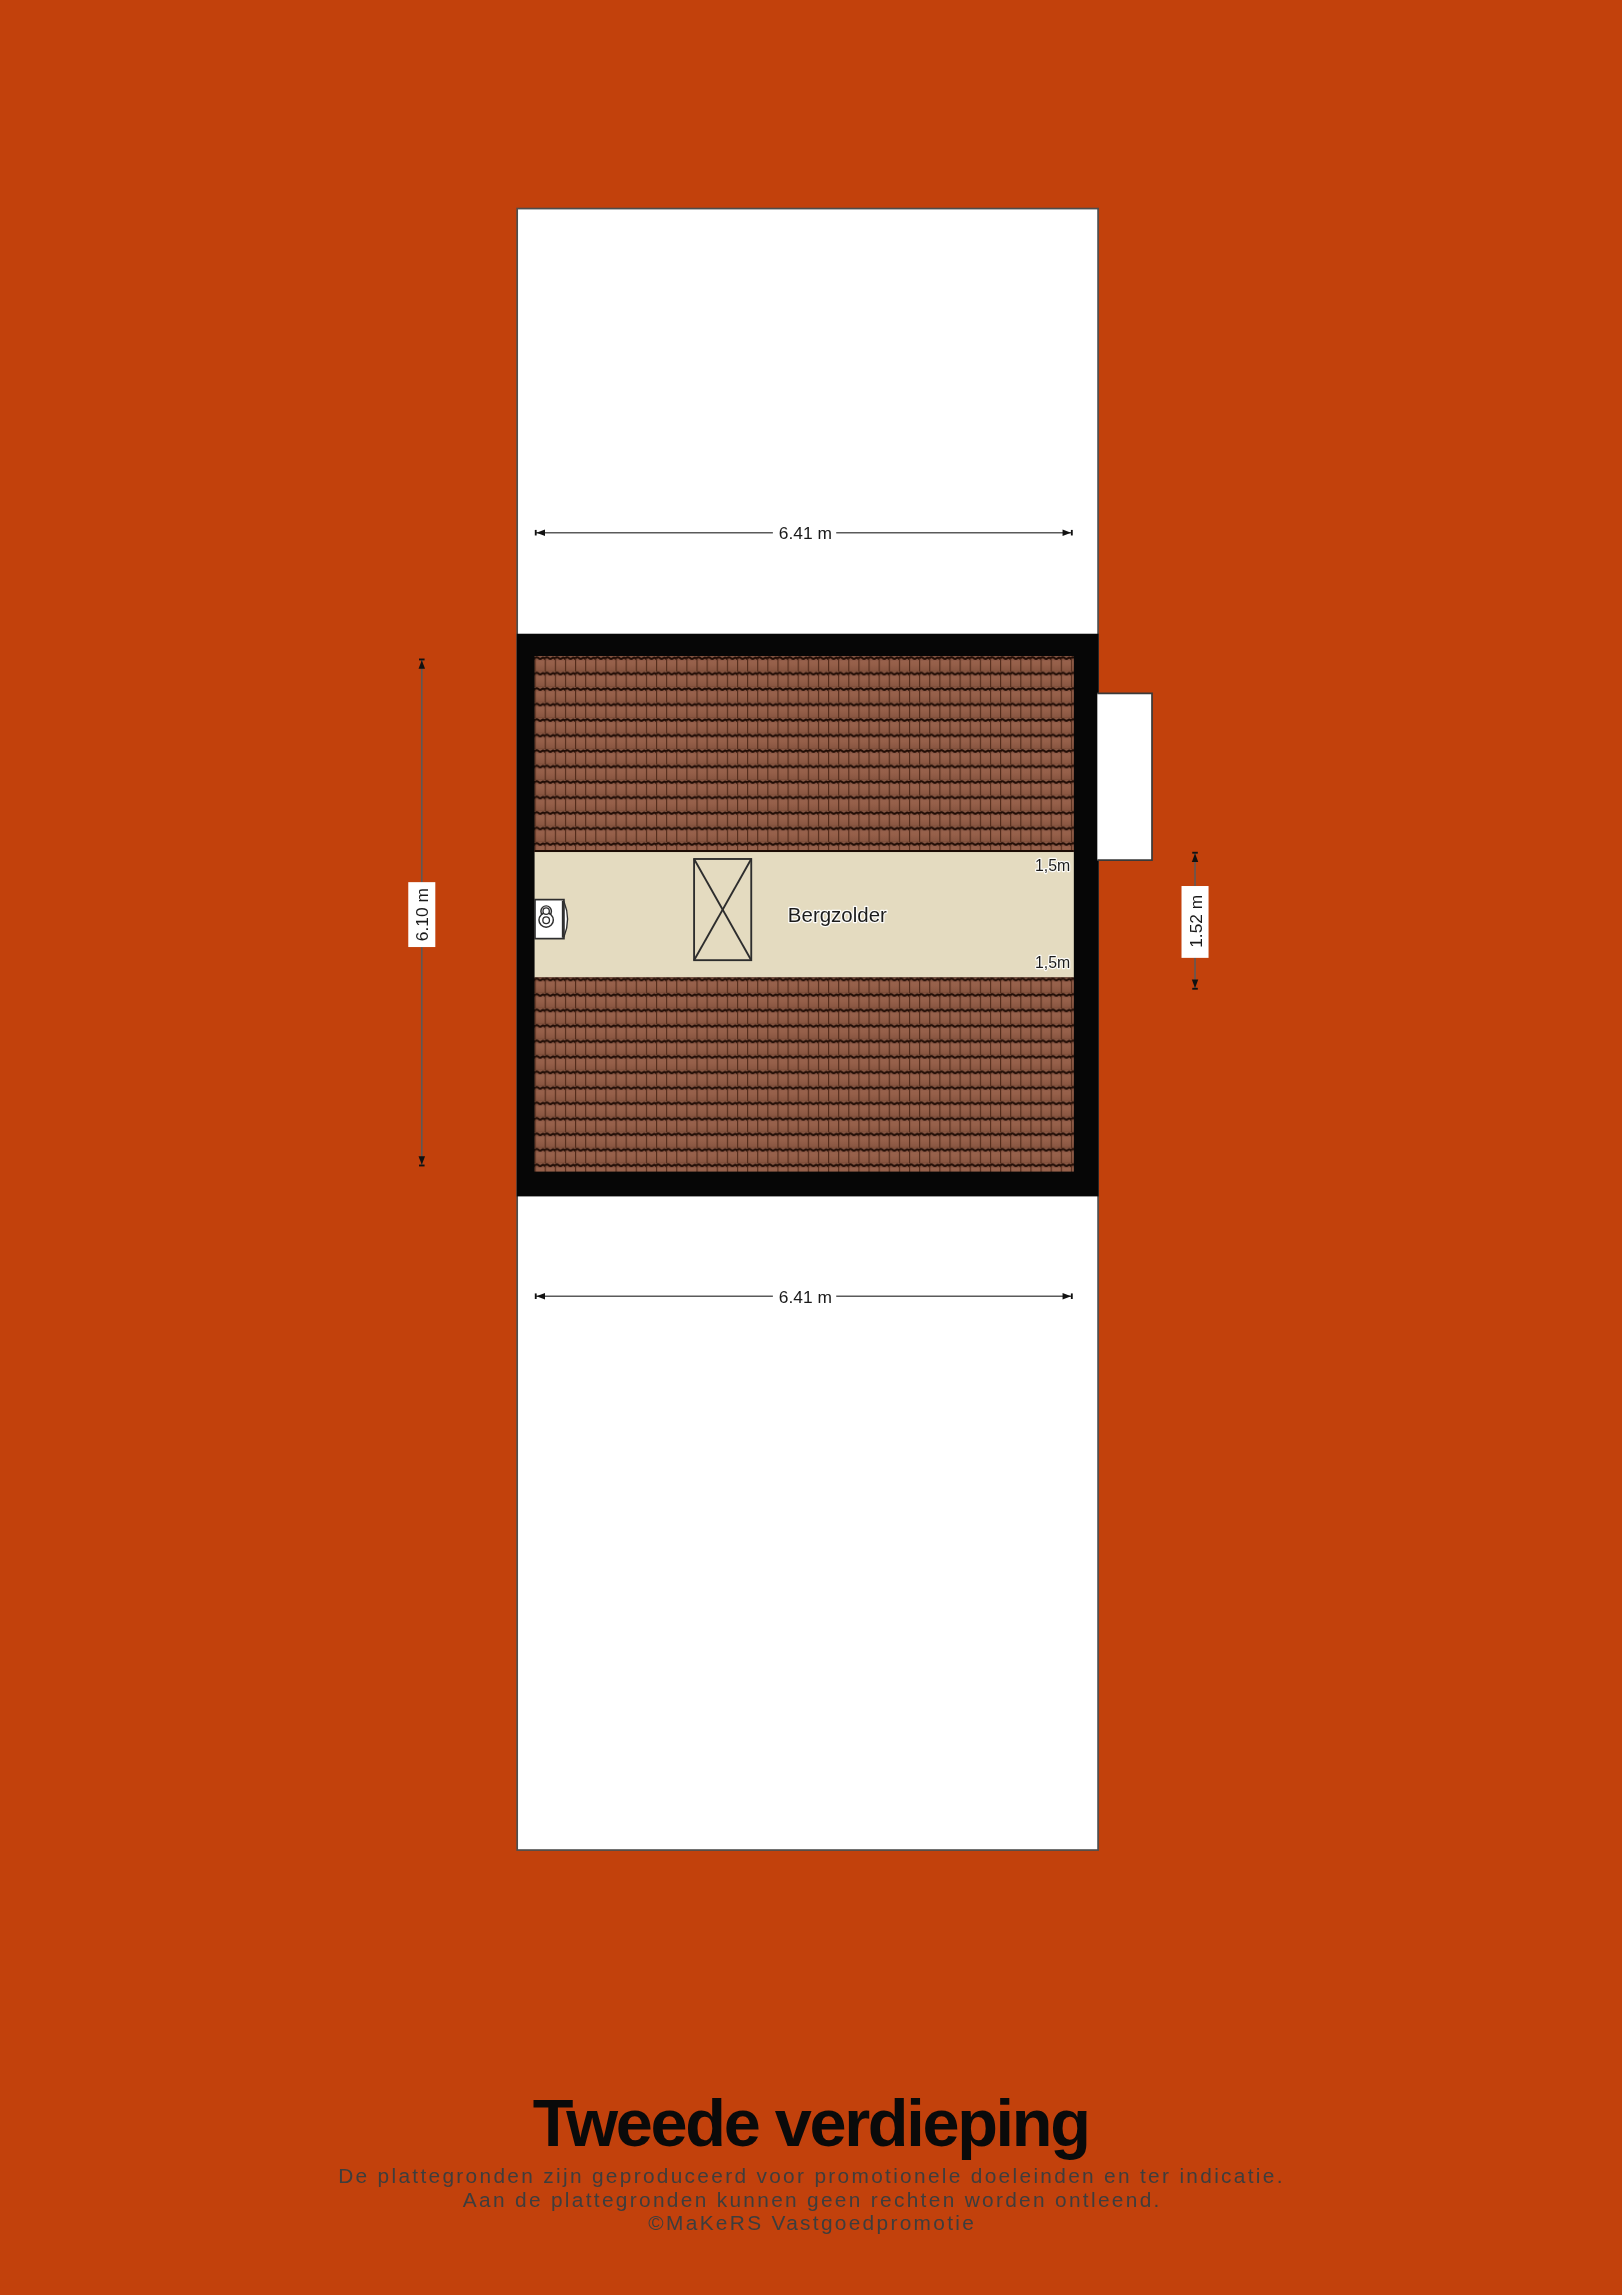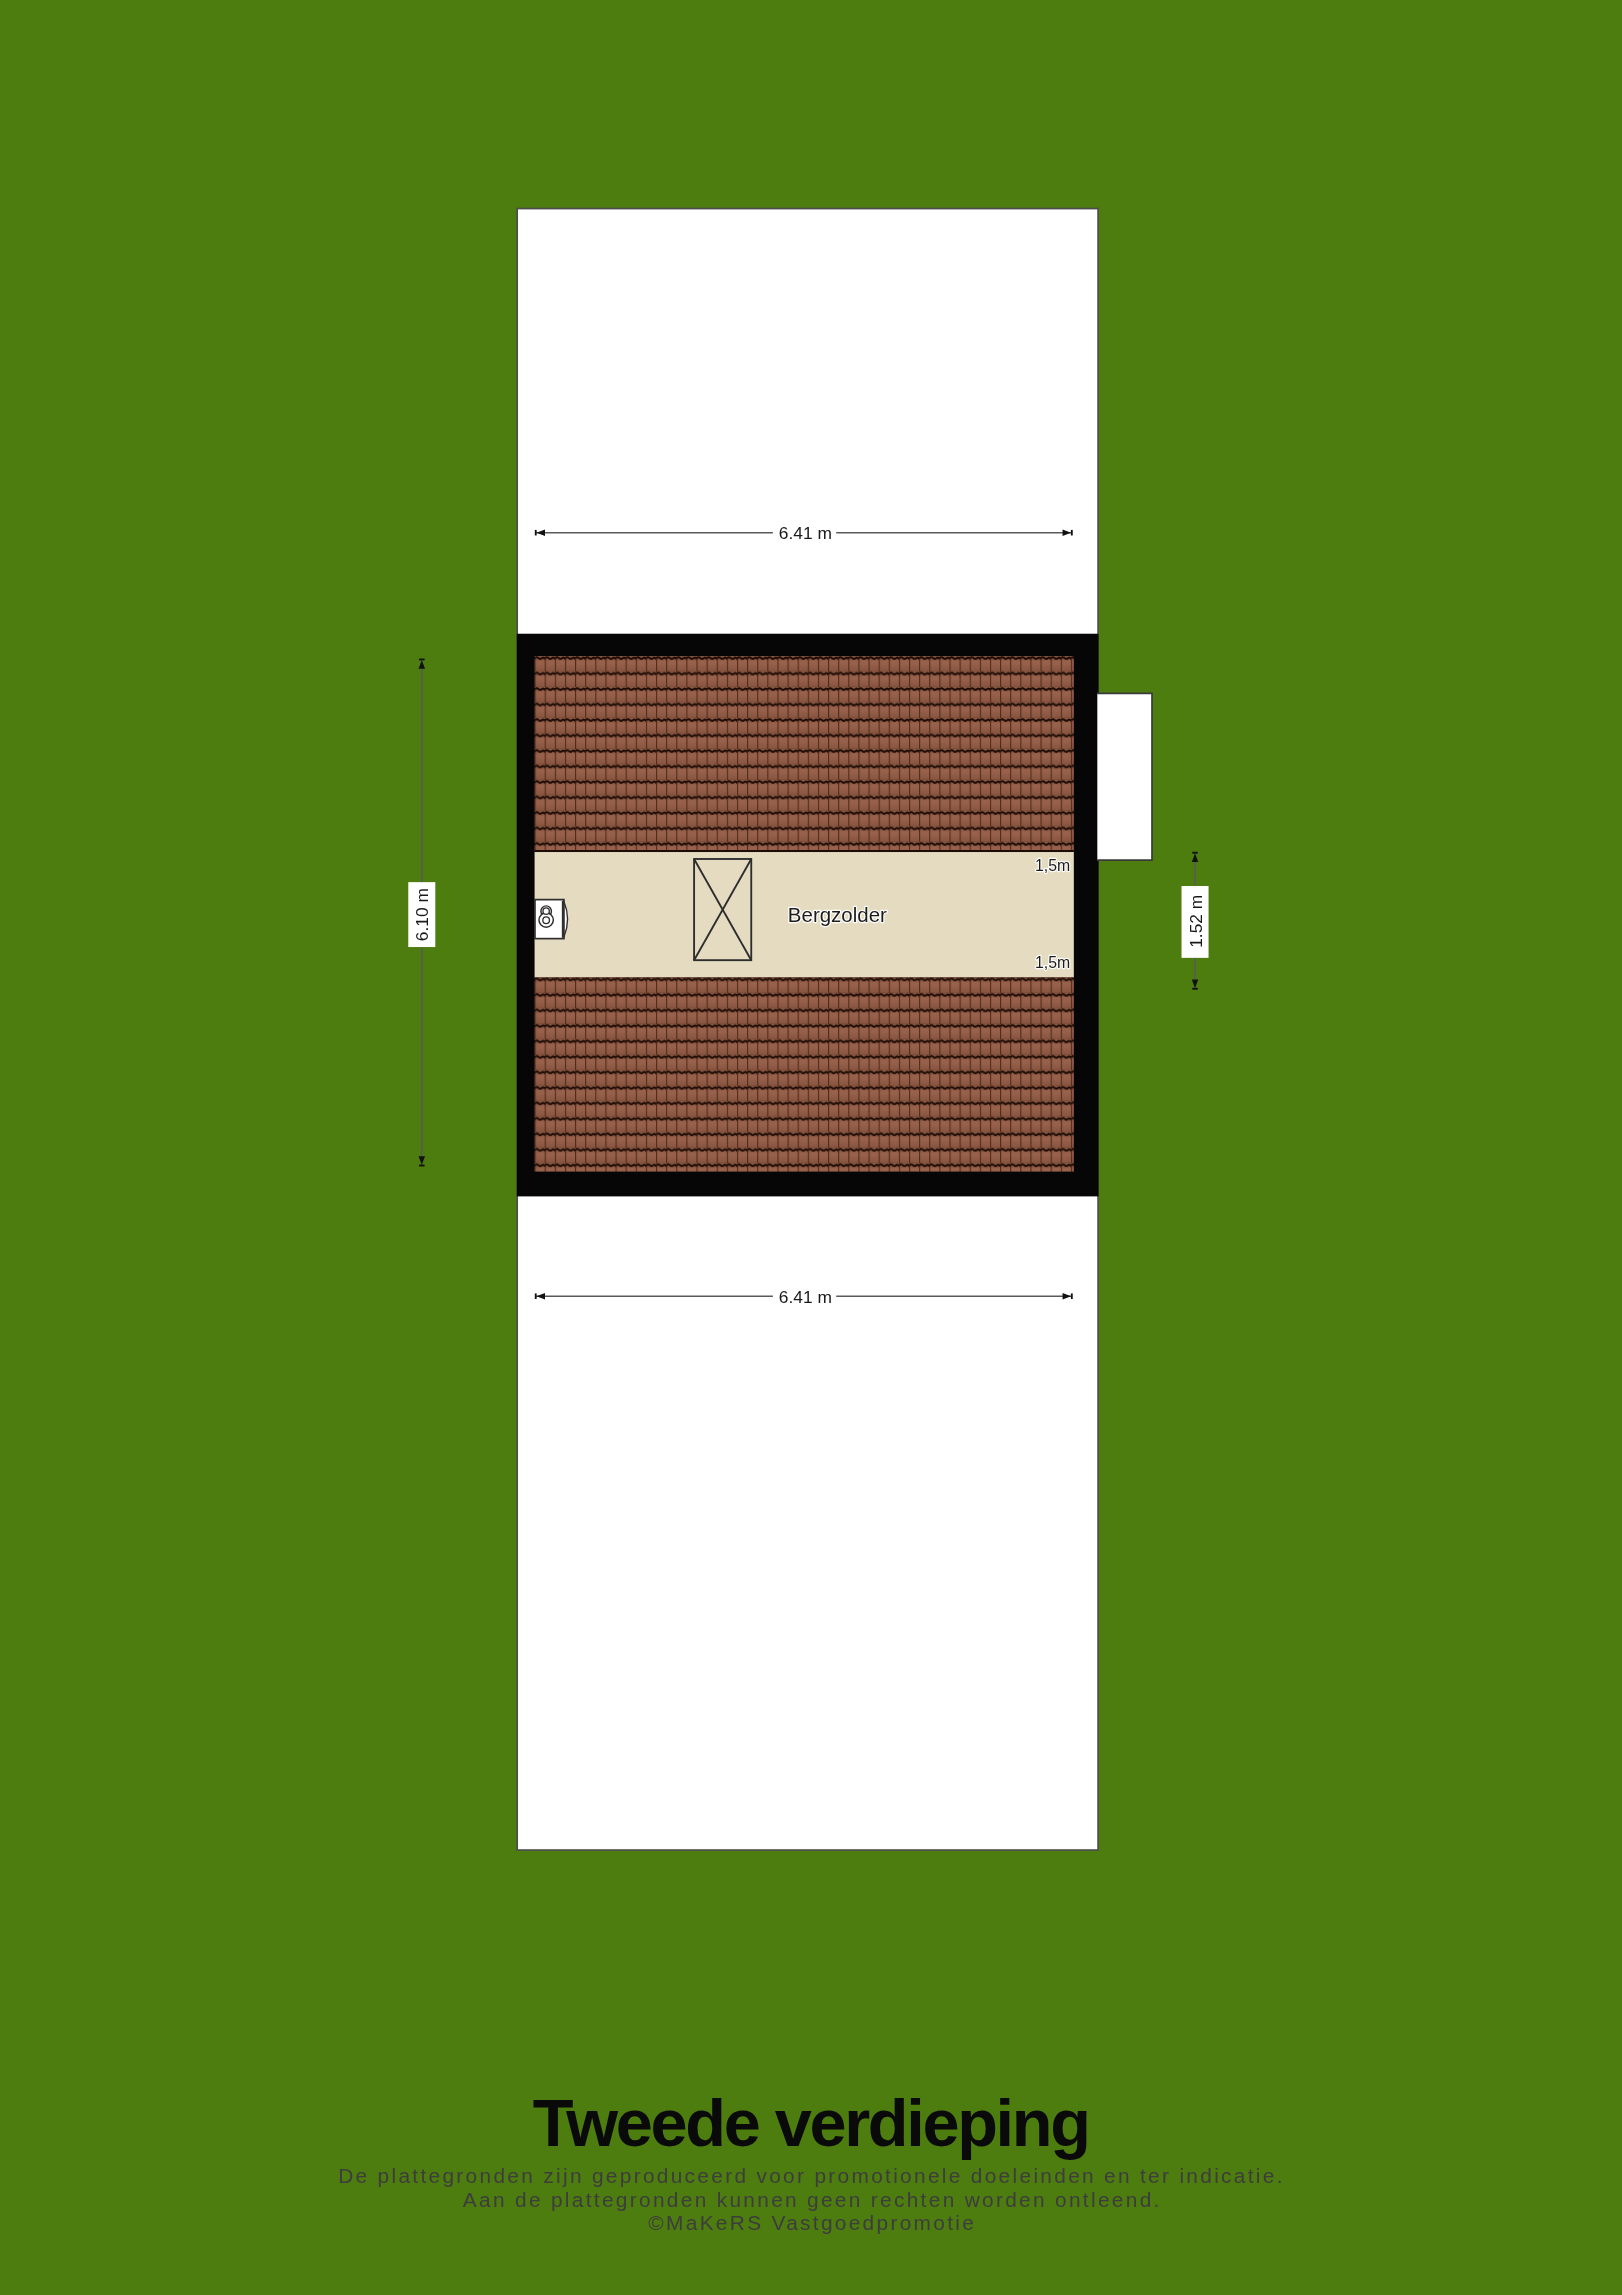--- a/index.html
+++ b/index.html
@@ -1,16 +1,16 @@
 <!DOCTYPE html>
 <html style="font-size:12.4px"><head>
 <meta charset="utf-8">
 <style>
 html,body{margin:0;padding:0;background:#ffffff;}
-#page{position:relative;width:1623px;height:2295px;background:#4d7c0f;overflow:hidden;text-align:center;}
+#page{position:relative;width:1623px;height:2295px;background:#c2410c;overflow:hidden;text-align:center;}
 text{font-family:"Liberation Sans",sans-serif;}
 </style>
 </head>
 <body>
 <div id="page">
 <svg width="1623" height="2295" viewBox="0 0 2100 2971">
 <defs>
 <linearGradient id="tg" x1="0" y1="0" x2="0" y2="1">
 <stop offset="0" stop-color="#9b6550"></stop>
 <stop offset="0.55" stop-color="#955f49"></stop>

